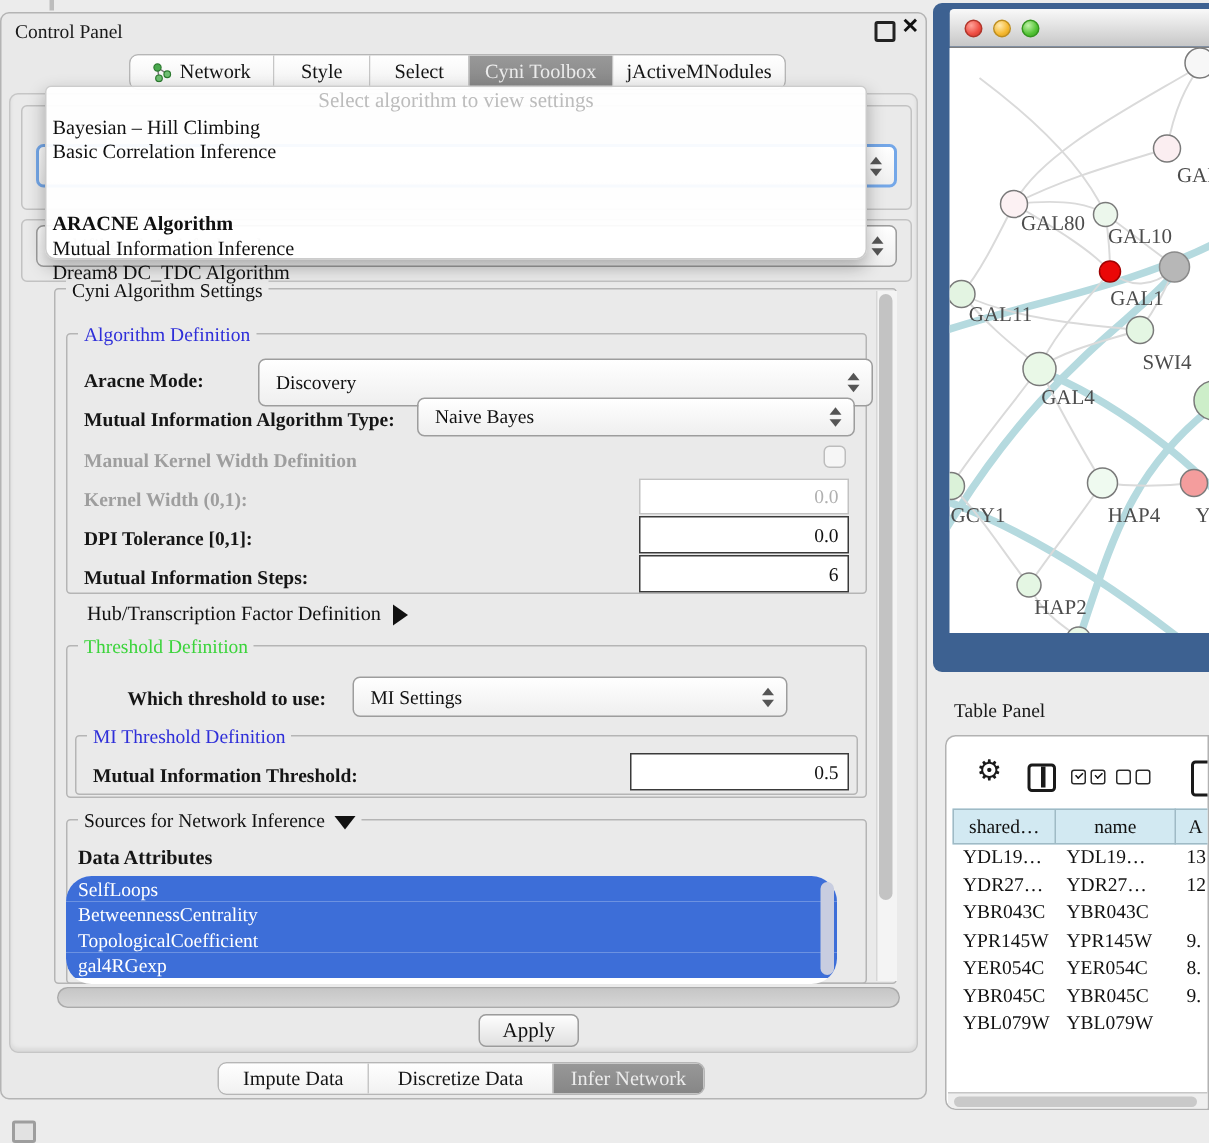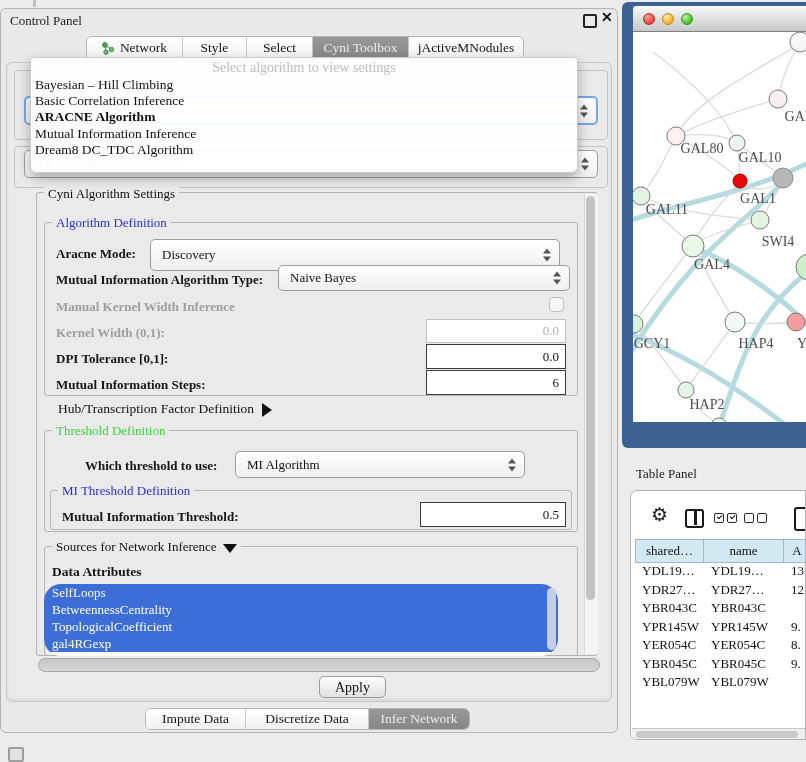--- a/index.html
+++ b/index.html
@@ -35,21 +35,21 @@
                  border-right:4.5px solid transparent;border-bottom:5px solid #555;}
   .arrows:after{content:"";position:absolute;bottom:0;left:0;border-left:4.5px solid transparent;
                 border-right:4.5px solid transparent;border-top:5px solid #555;}
   .combo.focus{border:2px solid #74a7e8;}
   .ghost-text{color:#a2a2a2;}
   
   .popup{left:30px;top:57px;width:548px;height:116px;background:rgba(255,255,255,0.94);
          border:1px solid #cccccc;border-radius:4px 4px 7px 7px;box-shadow:0 5px 12px rgba(0,0,0,0.30);z-index:50;box-sizing:border-box;}
   .popup-hint{text-align:center;font-size:14px;color:#bcbcbc;line-height:19px;}
   .popup-item{font-size:13.5px;line-height:16.2px;padding-left:4px;color:#101010;white-space:nowrap;}
-  .popup-item.bold{font-weight:bold;}
+  .popup-item.bold{font-weight:bold;margin-top:32px;}
   
   .grp{border:1px solid #b5b5b5;border-radius:3px;box-sizing:border-box;}
   .legend{position:absolute;font-size:13px;background:#eaeaea;padding:0 4px;white-space:nowrap;}
   .legend.blue{color:#2f2fd9;}
   .legend.green{color:#3cd43c;}
   .lbl{position:absolute;font-size:13px;font-weight:bold;color:#161616;white-space:nowrap;}
   .lbl.dis{color:#9e9e9e;}
   .field{position:absolute;background:#ffffff;border:1.5px solid #3a3a3a;box-sizing:border-box;
          font-size:13px;text-align:right;padding-right:6px;color:#111;}
   .field.dis{border:1px solid #c2c2c2;color:#b0b0b0;}
@@ -164,32 +164,32 @@
   <div class="abs grp" style="left:36px;top:192px;width:562px;height:464px;"></div>
   <div class="abs legend" style="left:44px;top:186px;">Cyni Algorithm Settings</div>
 
   <div class="abs vscroll-track" style="left:584px;top:194px;width:13px;height:460px;"></div>
   <div class="abs vscroll-thumb" style="left:586px;top:196px;width:9px;height:404px;"></div>
 
   <div class="abs grp" style="left:44px;top:222px;width:534px;height:174px;"></div>
   <div class="abs legend blue" style="left:52px;top:215px;">Algorithm Definition</div>
 
   <div class="lbl" style="left:56px;top:246px;">Aracne Mode:</div>
-  <div class="abs combo" style="left:150px;top:239px;width:410px;height:32px;">
+  <div class="abs combo" style="left:172px;top:239px;width:410px;height:32px;">
     <span class="val">Discovery</span>
     <span class="arrows"></span>
   </div>
 
   <div class="lbl" style="left:56px;top:272px;">Mutual Information Algorithm Type:</div>
   <div class="abs combo" style="left:278px;top:265px;width:292px;height:26px;">
     <span class="val">Naive Bayes</span>
     <span class="arrows"></span>
   </div>
 
-  <div class="lbl dis" style="left:56px;top:299px;">Manual Kernel Width Inference</div>
+  <div class="lbl dis" style="left:56px;top:299px;">Manual Kernel Width Definition</div>
   <div class="checkbox" style="left:549px;top:297px;"></div>
 
   <div class="lbl dis" style="left:56px;top:325px;">Kernel Width (0,1):</div>
   <div class="field dis" style="left:426px;top:319px;width:140px;height:24px;">
     <span class="fv">0.0</span>
   </div>
 
   <div class="lbl" style="left:56px;top:351px;">DPI Tolerance [0,1]:</div>
   <div class="field" style="left:426px;top:344px;width:140px;height:25px;">
     <span class="fv">0.0</span>
@@ -202,21 +202,21 @@
 
   <div class="abs" style="left:58px;top:401px;font-size:13.5px;color:#111;">
     <span>Hub/Transcription Factor Definition</span><span class="tri-right"></span>
   </div>
 
   <div class="abs grp" style="left:44px;top:430px;width:534px;height:102px;"></div>
   <div class="abs legend green" style="left:52px;top:423px;">Threshold Definition</div>
 
   <div class="lbl" style="left:85px;top:458px;">Which threshold to use:</div>
   <div class="abs combo" style="left:235px;top:451px;width:290px;height:27px;">
-    <span class="val">MI Algorithm</span>
+    <span class="val">MI Settings</span>
     <span class="arrows"></span>
   </div>
 
   <div class="abs grp" style="left:50px;top:490px;width:522px;height:40px;"></div>
   <div class="abs legend blue" style="left:58px;top:483px;">MI Threshold Definition</div>
   <div class="lbl" style="left:62px;top:509px;">Mutual Information Threshold:</div>
   <div class="field" style="left:420px;top:502px;width:146px;height:25px;">
     <span class="fv">0.5</span>
   </div>
 

